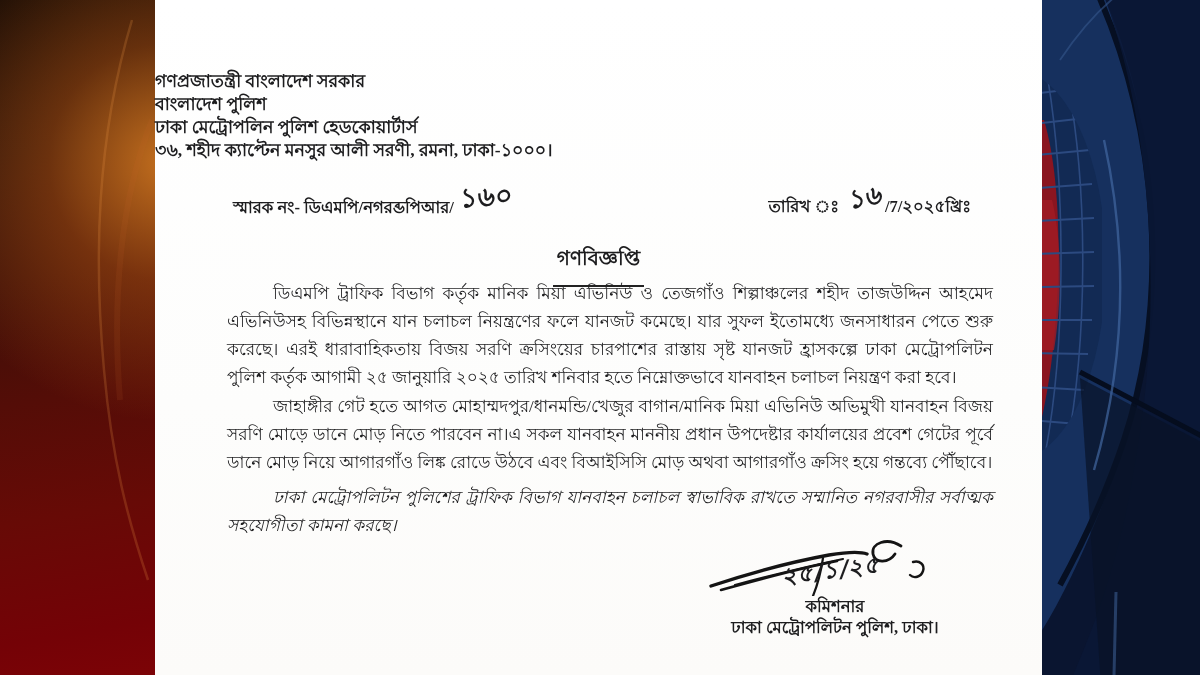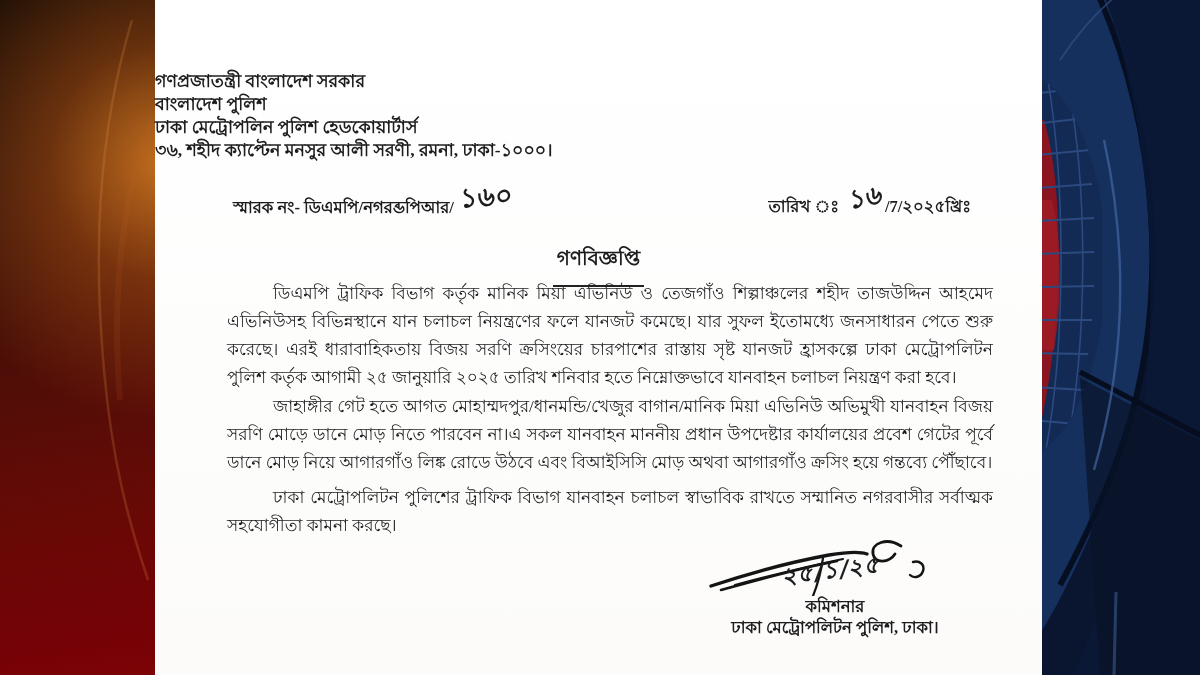--- a/index.html
+++ b/index.html
@@ -30,21 +30,21 @@
   .date-day{font-size:26px;transform:rotate(-10deg) skewX(-10deg);margin:0 2px 0 10px;position:relative;top:-6px;}
 
   .doc-title{position:absolute;top:243px;left:0;width:100%;text-align:center;}
   .doc-title span{display:inline-block;font-size:20px;font-weight:bold;
                   border-bottom:2px solid #222;padding:0 4px 9px 4px;}
 
   .para{position:absolute;left:72px;width:766px;text-align:justify;
         font-size:17px;line-height:28px;text-indent:46px;margin:0;}
   .para-1{top:280px;}
   .para-2{top:385px;margin-top:8px;}
-  .para-3{top:484px;}
+  .para-3{top:484px;font-style:italic;}
 
   .sig-block{position:absolute;top:536px;left:480px;width:400px;text-align:center;
              font-size:16.5px;font-weight:bold;line-height:21px;}
   .sig-scribble{position:relative;height:60px;}
   .sig-scribble svg{position:absolute;left:70px;top:0;}
   .sig-date{position:absolute;left:148px;top:24px;font-size:23px;
             transform:rotate(-7deg) skewX(-12deg);letter-spacing:1px;}
   .sig-name{margin-top:-2px;}
 </style>
 </head>

